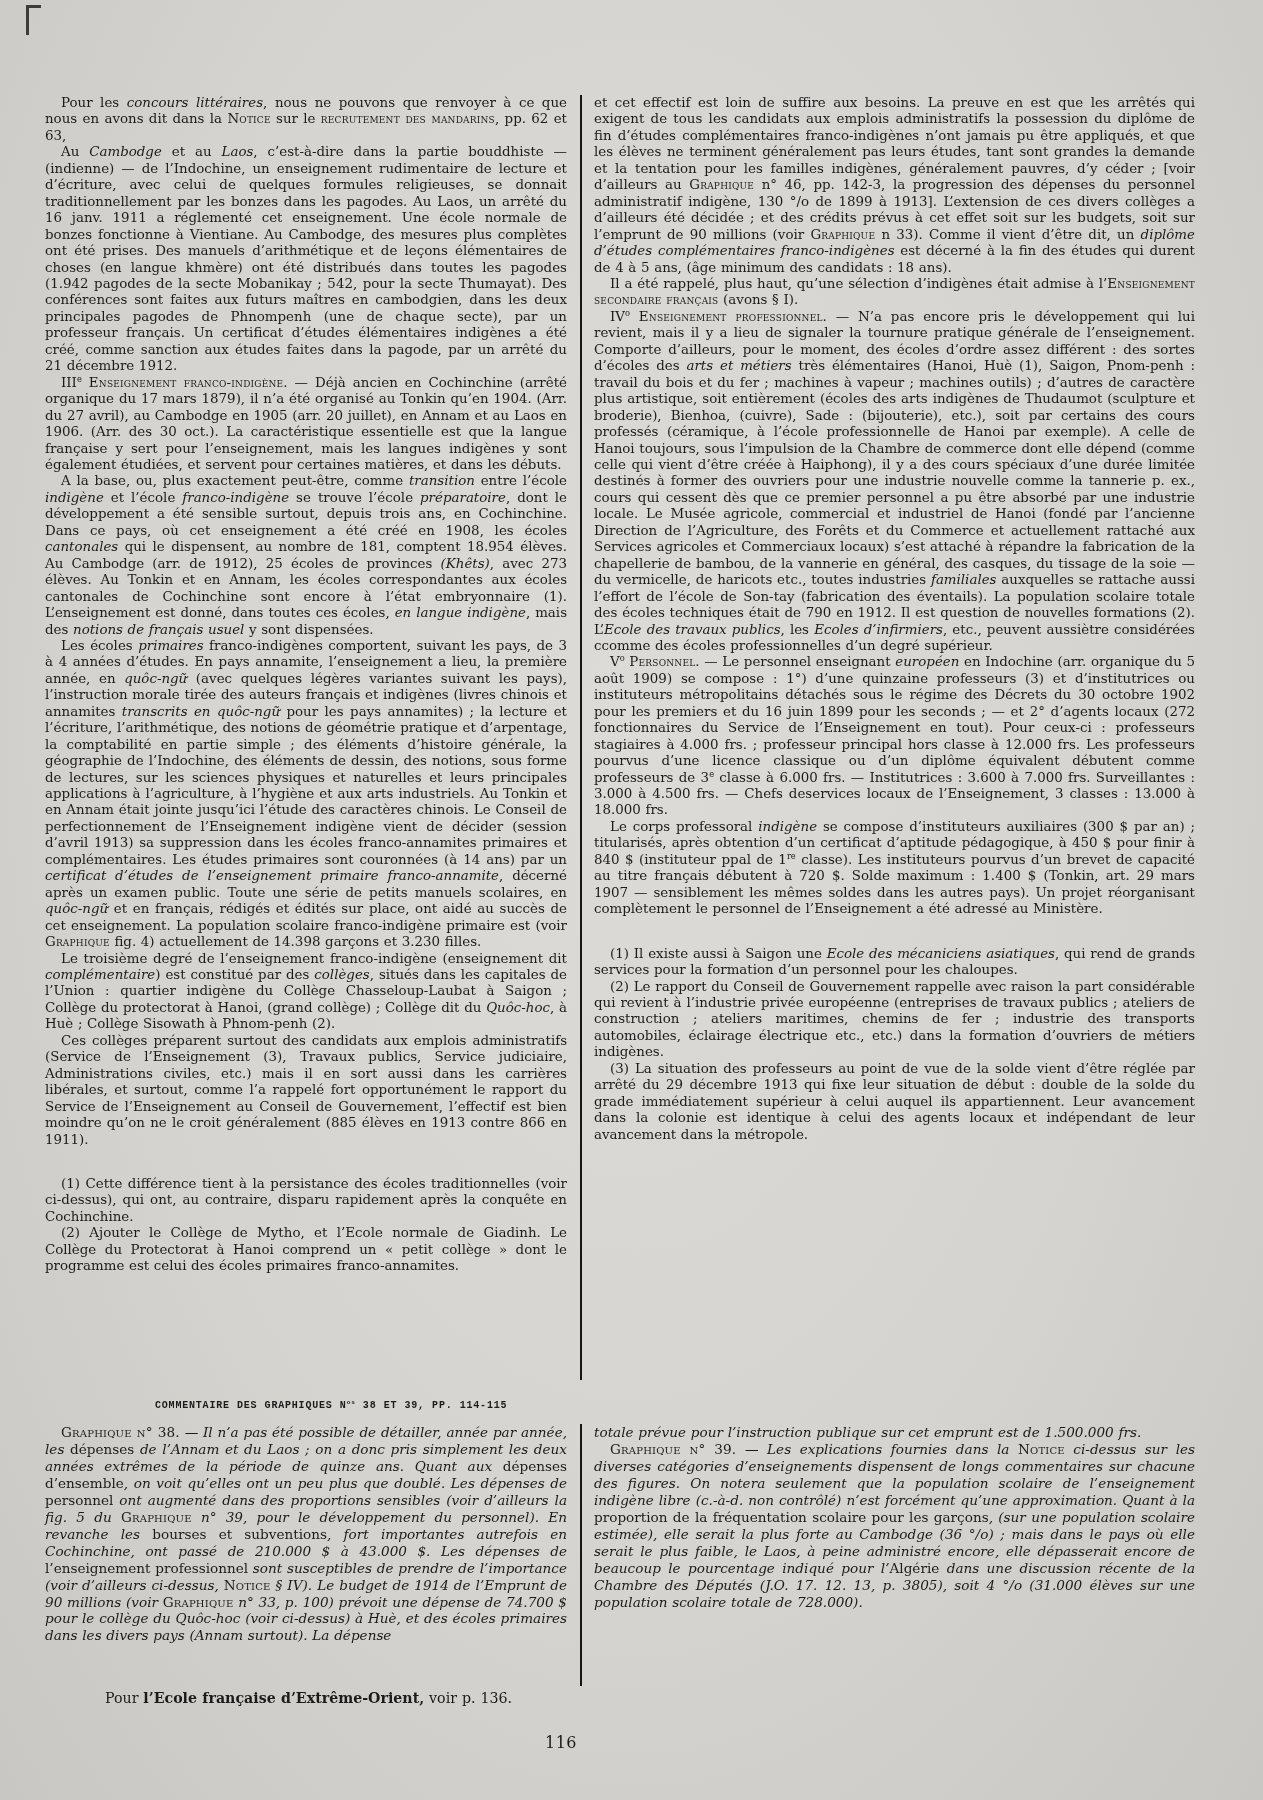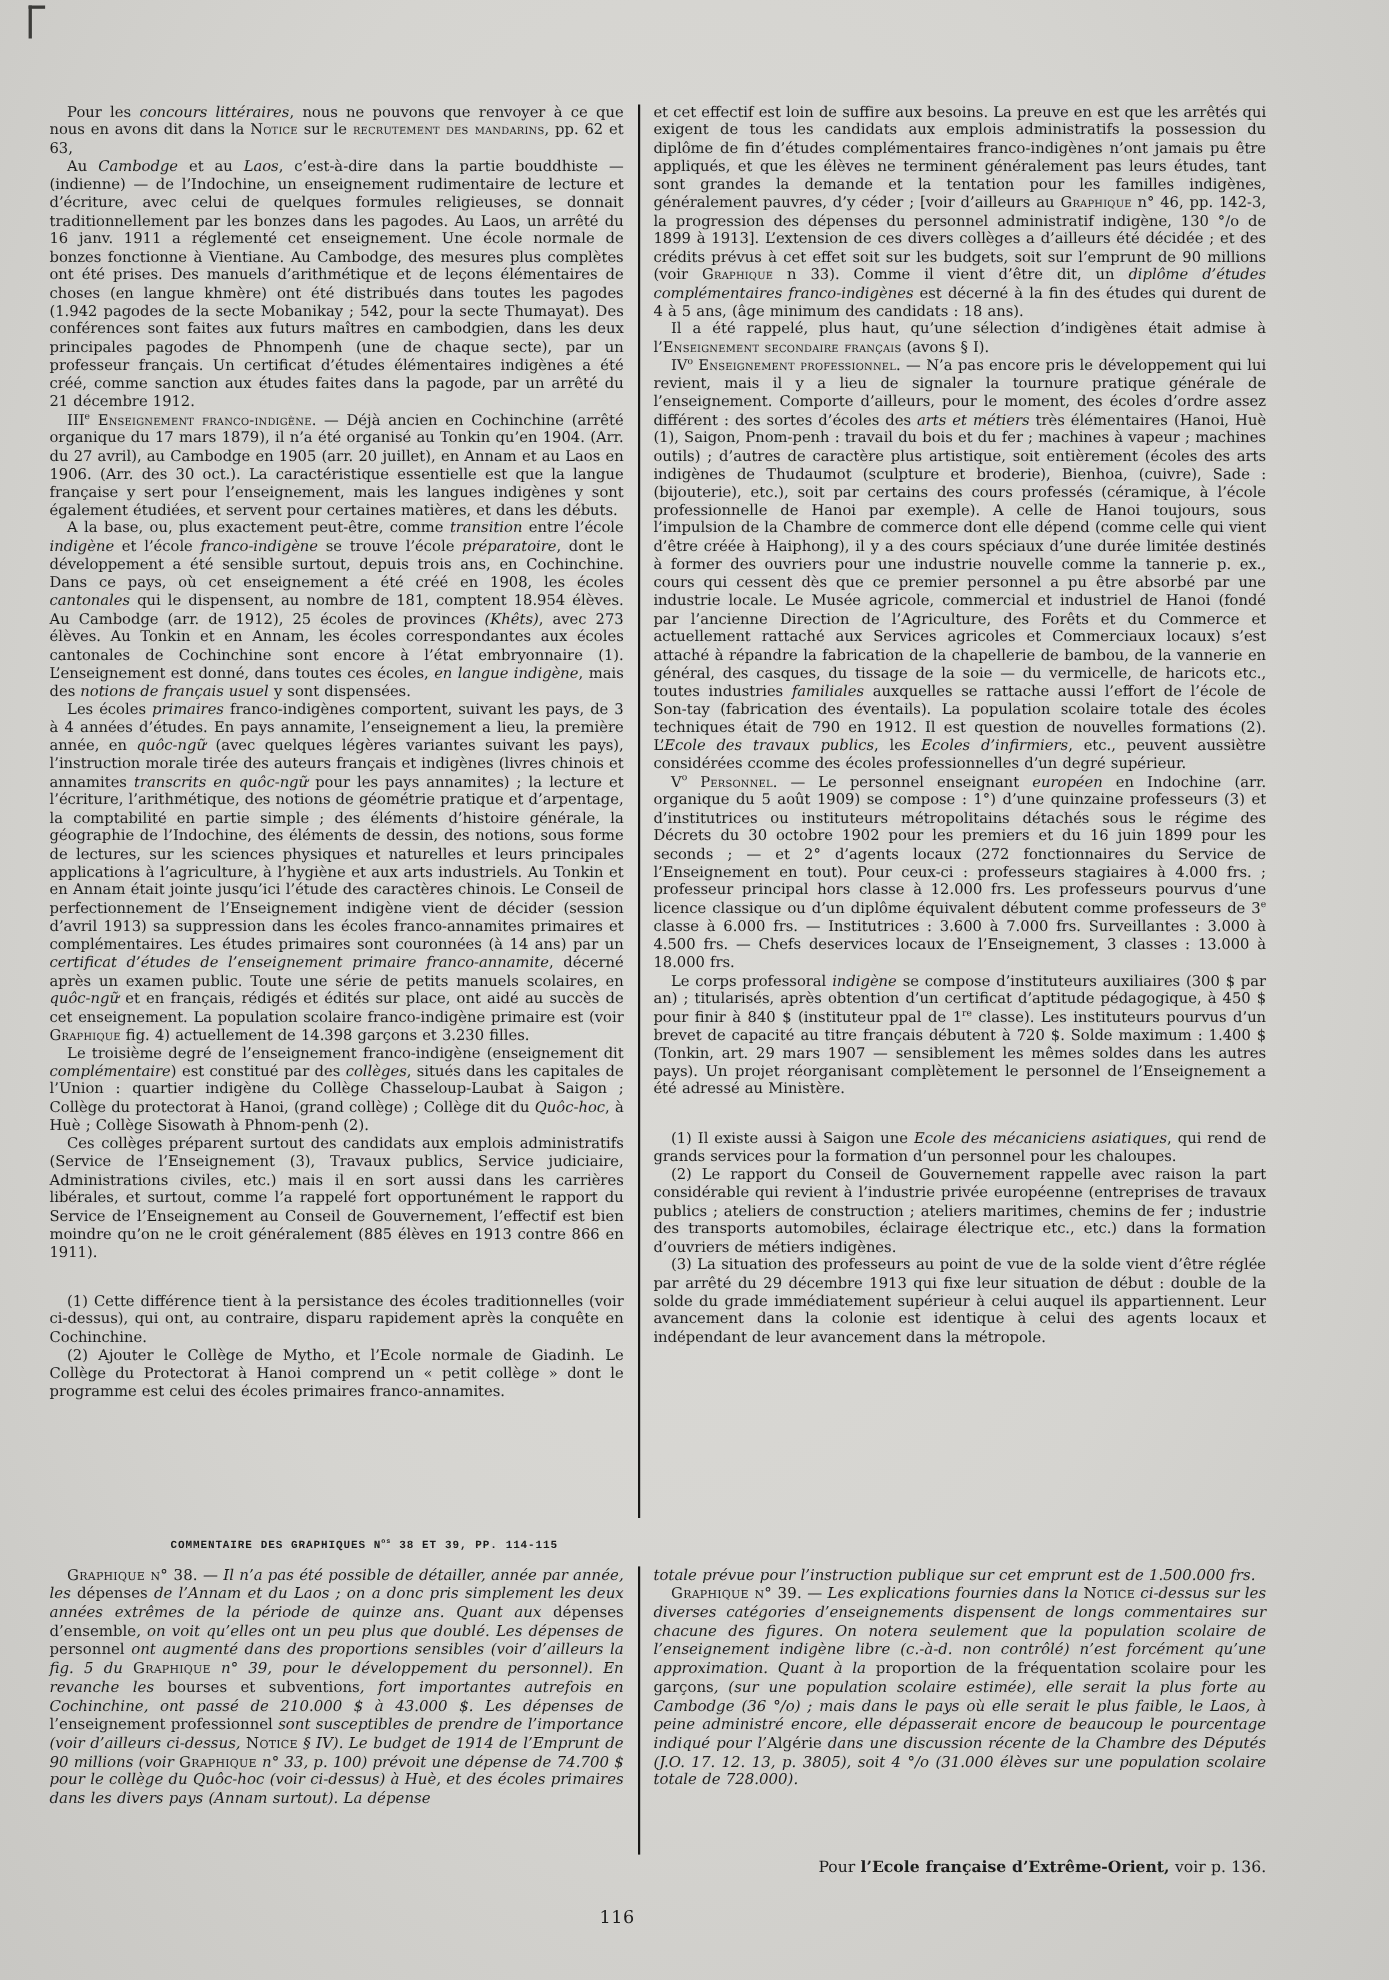--- a/index.html
+++ b/index.html
@@ -1,20 +1,20 @@
 <!DOCTYPE html>
 <html><head>
 <meta charset="utf-8">
 <style>
   *{box-sizing:border-box}
   body{margin:0;background:#b8b8b4;display:flex;justify-content:center}
   .page{width:1263px;height:1800px;position:relative;overflow:hidden;
         background:radial-gradient(ellipse at 50% 40%, #dcdbd7 0%, #d5d4d0 55%, #c8c7c3 100%);
         color:#1b1b1b;font-family:"DejaVu Serif","Liberation Serif",serif;
-        padding:95px 112px 0 45px}
+        padding:95px 68px 0 45px}
   .corner-mark{position:absolute;left:26px;top:5px;width:15px;height:30px;
         border-left:3px solid #232321;border-top:3px solid #232321;opacity:.85}
   .main{display:flex;min-height:1285px;align-items:stretch}
   .colL{width:522px}
   .colR{flex:1}
   .vrule{width:2px;background:#161614;margin:0 12px 0 13px}
   p{margin:0;font-size:13.4px;line-height:16.45px;text-align:justify;text-indent:16px;word-spacing:.4px}
   .noind{text-indent:0}
   .fns{margin-top:28px}
   .i{font-style:italic}
@@ -23,21 +23,21 @@
   .sup{vertical-align:super;font-size:62%;line-height:0}
   .commentary-title{margin:18px 0 10px;padding-left:110px}
   .commentary-title p{font-family:Liberation Mono, monospace;font-weight:bold;
         font-size:10px;letter-spacing:.8px;text-align:left;text-indent:0}
   .commentary{display:flex;min-height:262px;align-items:stretch}
   .commentary p{font-size:13.6px;line-height:16.9px}
   .it{font-style:italic}
   .it .sc{font-style:normal}
   .it .b{font-style:normal;font-weight:normal}
   .center-note{margin-top:4px}
-  .center-note p{text-align:right;text-indent:0;font-size:14.2px;padding-left:60px}
+  .center-note p{text-align:left;text-indent:0;font-size:14.2px;padding-left:60px}
   .page-number{margin-top:26px;font-size:16px;letter-spacing:.5px;width:fit-content;margin-left:500px}
 </style>
 </head>
 <body>
 
 <div class="page">
   <div class="corner-mark"></div>
 
   <div class="main">
     <div class="colL">

